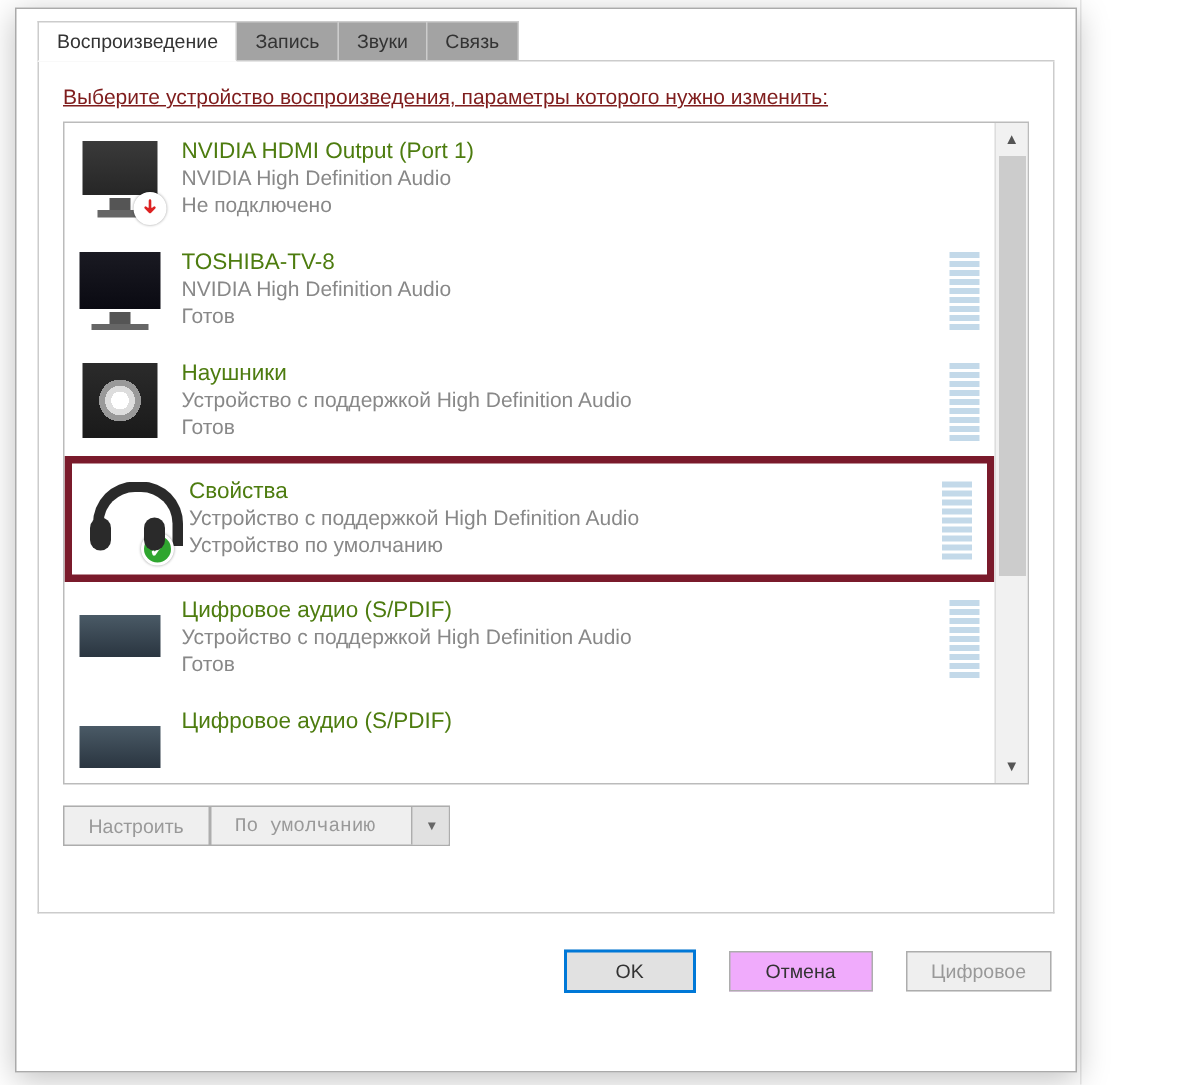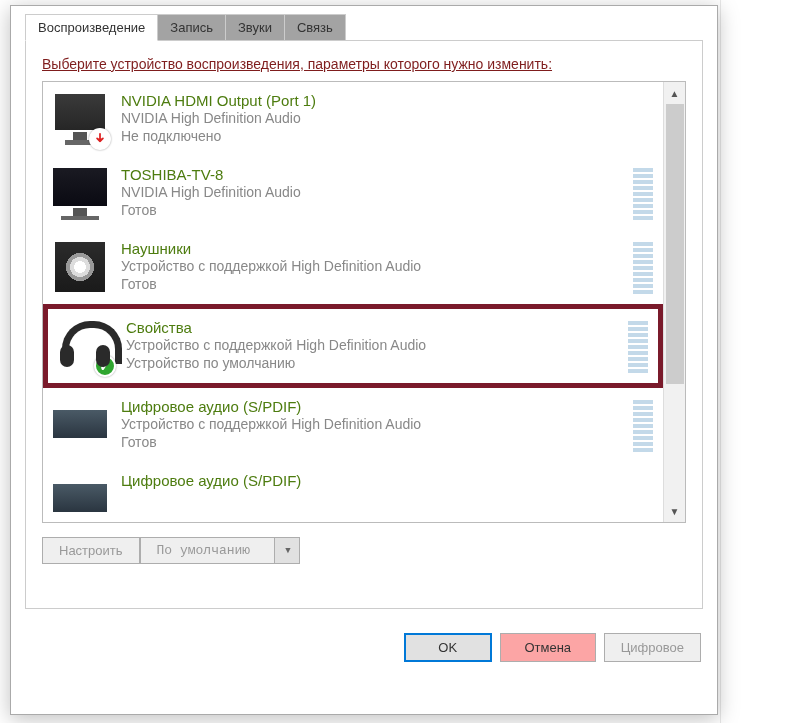--- a/index.html
+++ b/index.html
@@ -208,21 +208,21 @@
   .badge-red { background: #fff; left: 38px; top: 38px; }
   .badge-red svg { width: 14px; height: 14px; }
   .badge-green { background: #2fa62f; left: 38px; top: 38px; }
 
   .bottom-row {
     display: flex;
     margin-top: 14px;
   }
   .btn {
     border: 1px solid #adadad;
-    background: #fca5a5;
+    background: #f0abfc;
     color: #333;
     padding: 5px 16px;
     font-size: 13px;
     font-family: inherit;
     cursor: pointer;
     min-width: 96px;
   }
   .btn[disabled] { color: #999; background: #efefef; cursor: default; }
   .btn-dropdown {
     position: relative;
@@ -239,22 +239,23 @@
     background: linear-gradient(#e1e1e1,#e1e1e1);
   }
   .btn-dropdown .arrow {
     position: absolute; right: 8px; top: 50%; transform: translateY(-50%);
     font-size: 9px; color: #666; z-index: 1;
   }
 
   .dialog-buttons {
     display: flex;
     justify-content: flex-end;
-    gap: 8px;
+    gap: 22px;
     padding: 10px 16px 0 16px;
+    align-items: center;
   }
   .btn-ok {
     border: 2px solid #0078d7;
     background: #e1e1e1;
     min-width: 88px;
   }
 </style>
 </head>
 <body>
 

